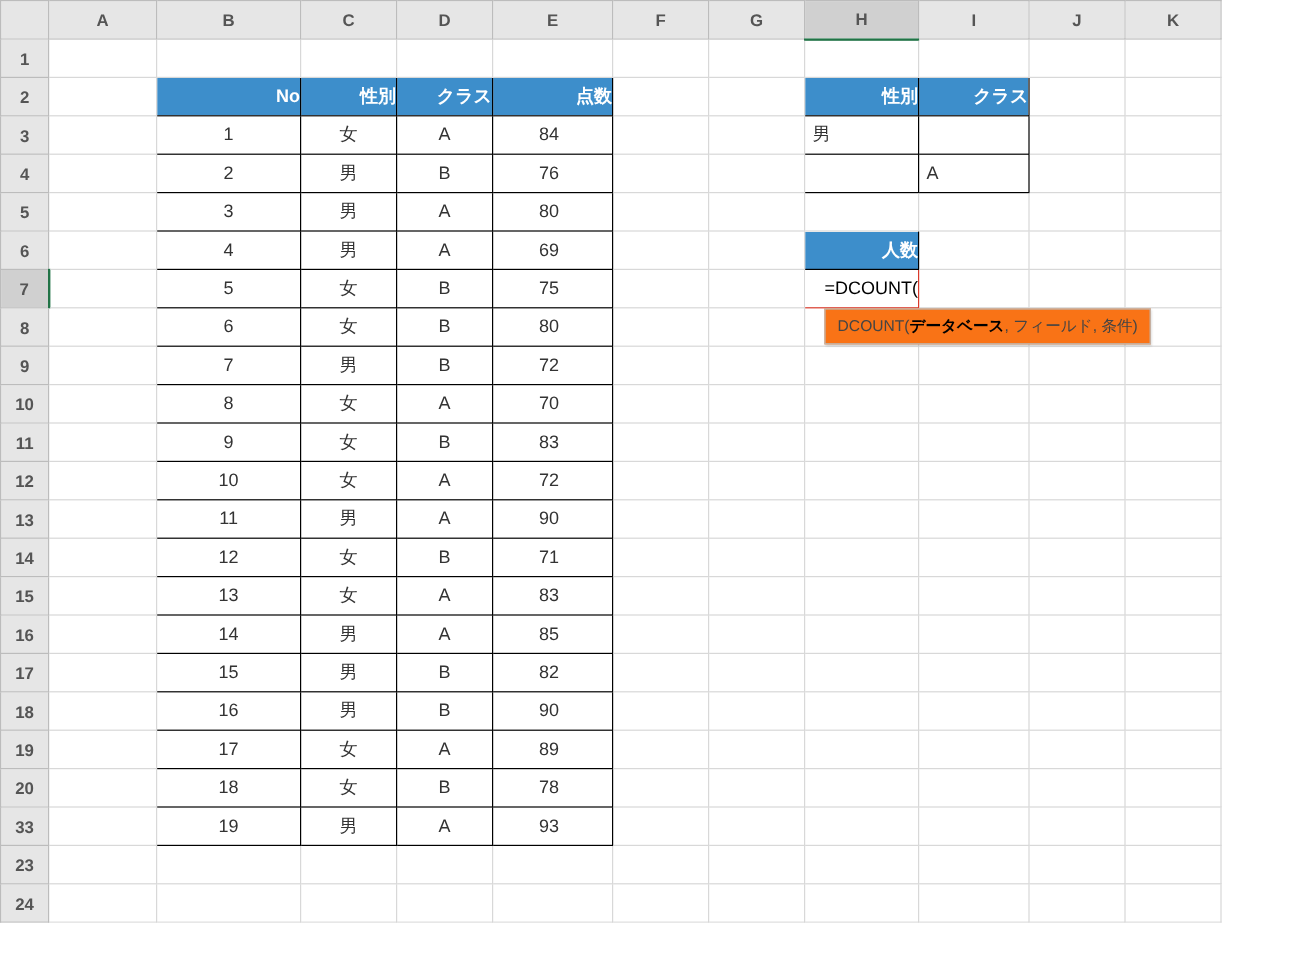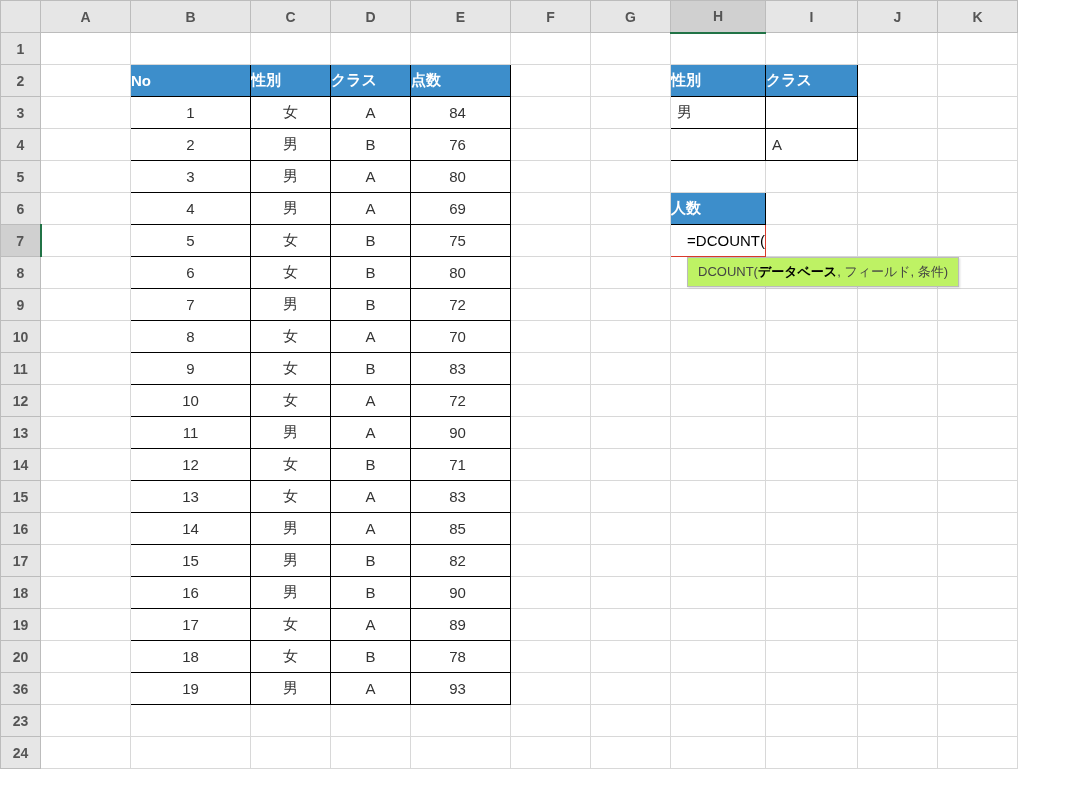--- a/index.html
+++ b/index.html
@@ -47,21 +47,21 @@
     .r1 { height: 26px; }
     .r24 { height: 26px; }
 
     
     .tblcell {
       border: 1px solid #000 !important;
     }
     .hdrcell {
       background: #3d8ecb !important;
       color: #fff;
-      text-align: left;
+      text-align: right;
       font-weight: bold;
       border: 1px solid #000 !important;
     }
     .txt-c { text-align: center; }
     .txt-r { text-align: center; padding-right: 6px !important; }
     .txt-l { text-align: left; padding-left: 6px !important; }
 
     
     .editcell {
       border: 1.5px solid #d93a2b !important;
@@ -70,21 +70,21 @@
       text-align: right;
       padding-left: 4px !important;
       position: relative;
       overflow: visible !important;
     }
     
     .fn-tip {
       position: absolute;
       top: 32px;
       left: 16px;
-      background: #bef264;
+      background: #f97316;
       border: 1px solid #bbb;
       color: #444;
       font-size: 13px;
       padding: 5px 10px;
       white-space: nowrap;
       z-index: 10;
       box-shadow: 1px 1px 2px rgba(0,0,0,0.15);
     }
     .fn-tip b { font-weight: bold; color: #000; }
 
@@ -390,21 +390,21 @@
           <td class="colD tblcell txt-c" id="cD20">B</td>
           <td class="colE tblcell txt-r" id="cE20">78</td>
           <td class="colF" id="cF20"></td>
           <td class="colG" id="cG20"></td>
           <td class="colH" id="cH20"></td>
           <td class="colI" id="cI20"></td>
           <td class="colJ" id="cJ20"></td>
           <td class="colK" id="cK20"></td>
         </tr>
         <tr class="r21">
-          <th class="rowhdr">36</th>
+          <th class="rowhdr">33</th>
           <td class="colA" id="cA21"></td>
           <td class="colB tblcell txt-c" id="cB21">19</td>
           <td class="colC tblcell txt-c" id="cC21">男</td>
           <td class="colD tblcell txt-c" id="cD21">A</td>
           <td class="colE tblcell txt-r" id="cE21">93</td>
           <td class="colF" id="cF21"></td>
           <td class="colG" id="cG21"></td>
           <td class="colH" id="cH21"></td>
           <td class="colI" id="cI21"></td>
           <td class="colJ" id="cJ21"></td>

